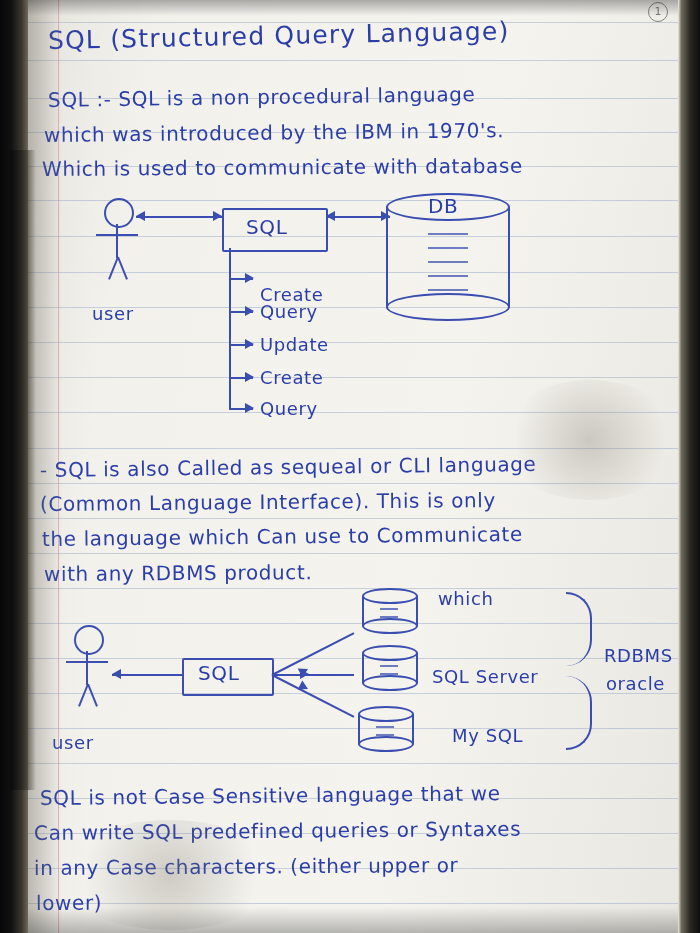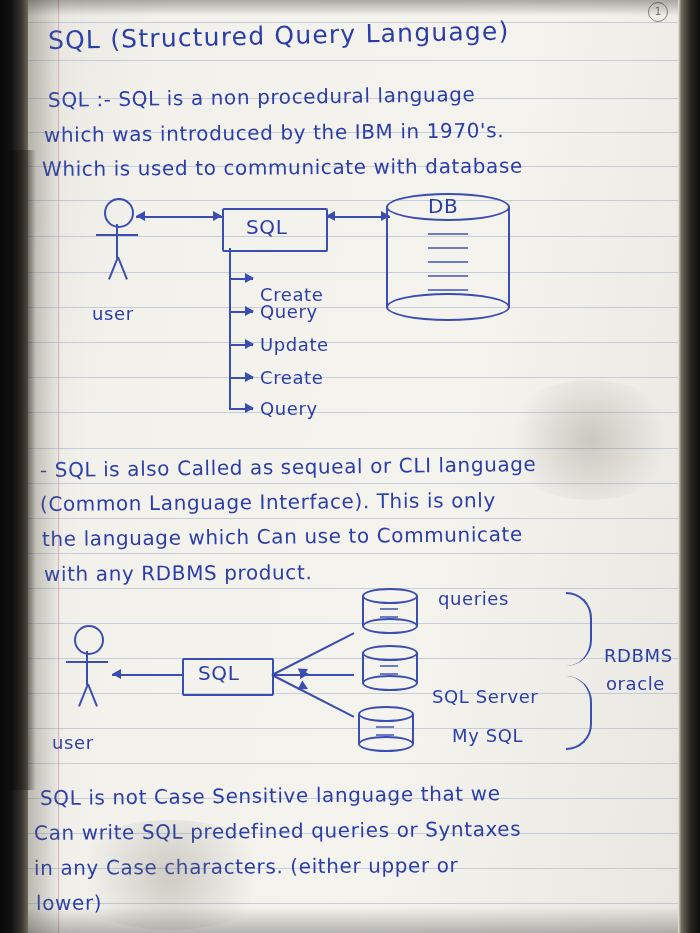--- a/index.html
+++ b/index.html
@@ -304,31 +304,31 @@
     <div class="arrowhead" style="left:300px; top:680px; transform: rotate(27deg);"></div>
 
     <div class="cyl" style="left:362px; top:588px; width:56px; height:52px;">
       <div class="top" style="top:0; width:56px; height:16px;"></div>
       <div class="bot" style="top:30px; width:56px; height:16px;"></div>
       <div class="side-l" style="left:0; top:8px; height:30px;"></div>
       <div class="side-r" style="left:54px; top:8px; height:30px;"></div>
       <div class="tick" style="left:18px; top:20px; width:18px;"></div>
       <div class="tick" style="left:18px; top:28px; width:18px;"></div>
     </div>
-    <div class="hw t-small" style="left:438px; top:588px;">queries</div>
+    <div class="hw t-small" style="left:438px; top:588px;">which</div>
 
     <div class="cyl" style="left:362px; top:645px; width:56px; height:52px;">
       <div class="top" style="top:0; width:56px; height:16px;"></div>
       <div class="bot" style="top:30px; width:56px; height:16px;"></div>
       <div class="side-l" style="left:0; top:8px; height:30px;"></div>
       <div class="side-r" style="left:54px; top:8px; height:30px;"></div>
       <div class="tick" style="left:18px; top:20px; width:18px;"></div>
       <div class="tick" style="left:18px; top:28px; width:18px;"></div>
     </div>
-    <div class="hw t-small" style="left:432px; top:686px;">SQL Server</div>
+    <div class="hw t-small" style="left:432px; top:666px;">SQL Server</div>
 
     <div class="cyl" style="left:358px; top:706px; width:56px; height:52px;">
       <div class="top" style="top:0; width:56px; height:16px;"></div>
       <div class="bot" style="top:30px; width:56px; height:16px;"></div>
       <div class="side-l" style="left:0; top:8px; height:30px;"></div>
       <div class="side-r" style="left:54px; top:8px; height:30px;"></div>
       <div class="tick" style="left:18px; top:20px; width:18px;"></div>
       <div class="tick" style="left:18px; top:28px; width:18px;"></div>
     </div>
     <div class="hw t-small" style="left:452px; top:725px;">My SQL</div>

